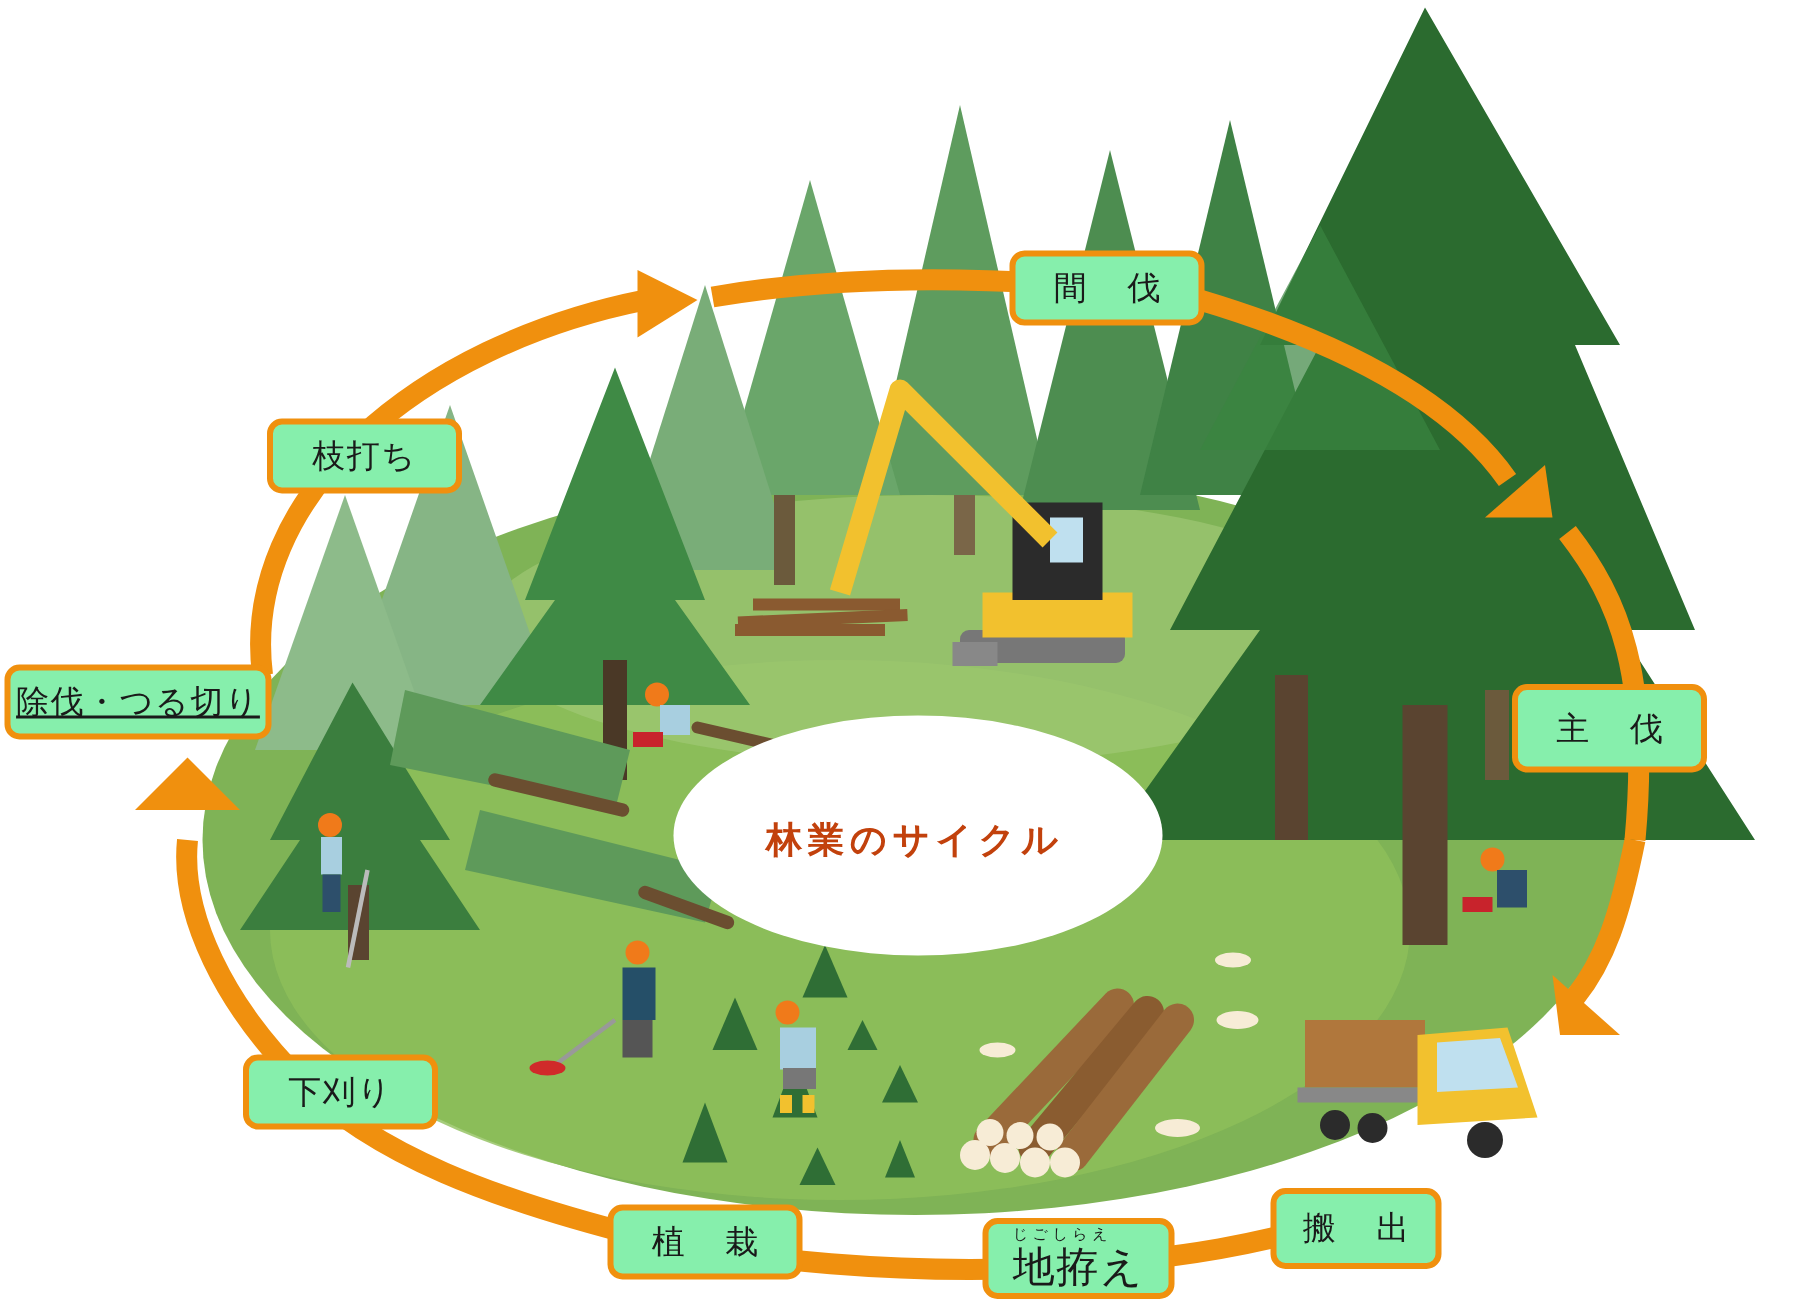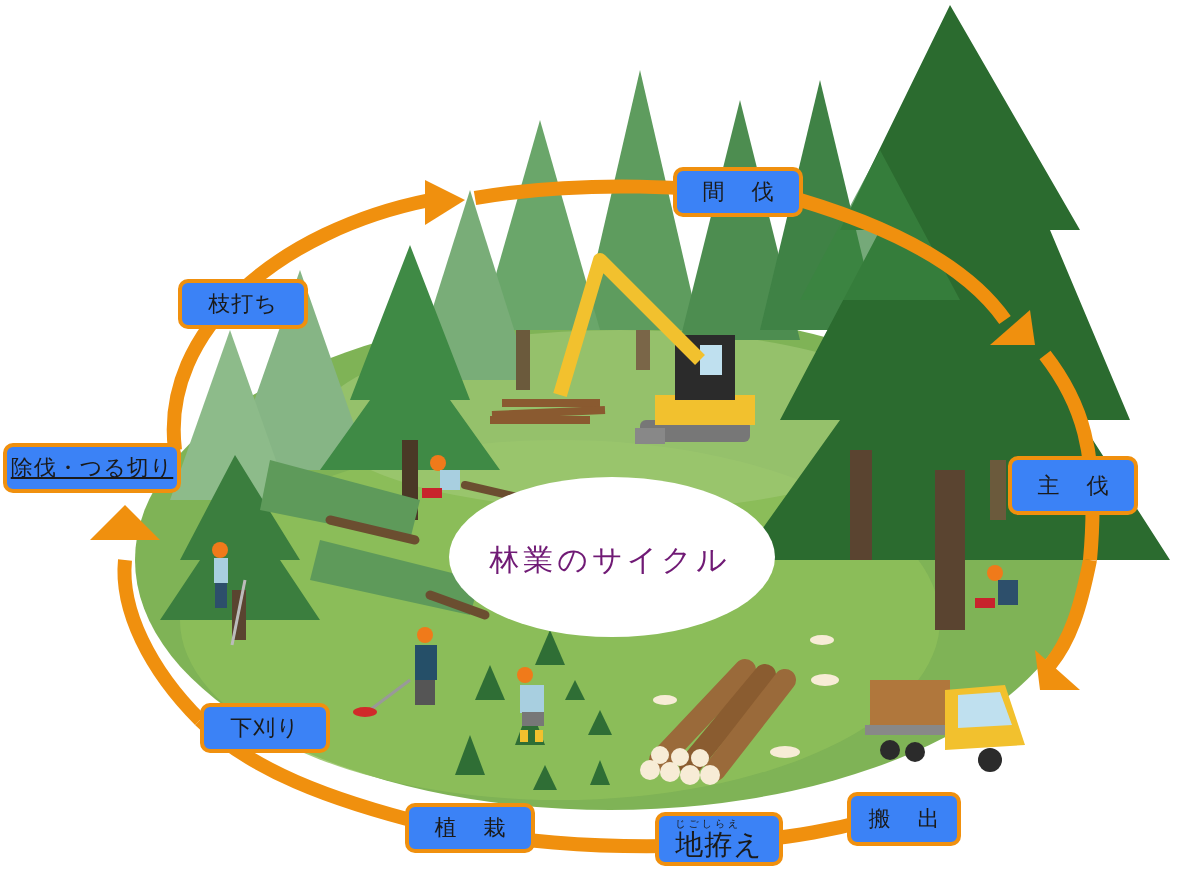--- a/index.html
+++ b/index.html
@@ -1,40 +1,40 @@
 <!DOCTYPE html>
 <html><head>
 <meta charset="utf-8">
 <style>
   html, body { margin: 0; padding: 0; background: #ffffff; }
   body { width: 1200px; height: 870px; position: relative; overflow: hidden;
          font-family: "DejaVu Sans", sans-serif; }
   #scene { position: absolute; left: 0; top: 0; width: 1200px; height: 870px; }
   .label {
     position: absolute;
-    background: #3b82f6;
+    background: #86efac;
     border: 4px solid #f0900e;
     border-radius: 10px;
     color: #1a1a1a;
     font-family: "DejaVu Sans", sans-serif;
     font-size: 22px;
     font-weight: normal;
     display: flex; align-items: center; justify-content: center;
     box-sizing: border-box;
     letter-spacing: 1px;
     white-space: nowrap;
   }
   .label.spaced { letter-spacing: 10px; padding-left: 10px; }
   .ruby-wrap { display: flex; flex-direction: column; align-items: flex-start; line-height: 1; }
   .ruby { font-size: 10px; letter-spacing: 3px; margin-bottom: 2px; color: #1a1a1a; }
   .ruby-base { font-size: 28px; font-weight: normal; letter-spacing: 1px; }
   #center-title {
     position: absolute; left: 460px; top: 530px; width: 300px; height: 60px;
     display: flex; align-items: center; justify-content: center;
-    color: #701a75; font-size: 30px; font-weight: normal; letter-spacing: 4px;
+    color: #c2410c; font-size: 24px; font-weight: bold; letter-spacing: 4px;
     font-family: "DejaVu Sans", sans-serif;
   }
 </style>
 </head>
 <body>
 
 <svg id="scene" viewBox="0 0 1200 870" xmlns="http://www.w3.org/2000/svg">
 
   <g>
     <ellipse cx="610" cy="560" rx="475" ry="250" fill="#7fb356"></ellipse>
@@ -197,17 +197,17 @@
 
 <div class="label" style="left:655px; top:812px; width:128px; height:54px;">
   <div class="ruby-wrap">
     <span class="ruby">じごしらえ</span>
     <span class="ruby-base">地拵え</span>
   </div>
 </div>
 
 <div class="label spaced" style="left:405px; top:803px; width:130px; height:50px;">植 栽</div>
 
-<div class="label" style="left:162px; top:703px; width:130px; height:50px;margin-left:38px;">下刈り</div>
+<div class="label" style="left:162px; top:703px; width:130px; height:50px;">下刈り</div>
 
 <div class="label" style="left:3px; top:443px; width:178px; height:50px;text-decoration:underline;">除伐・つる切り</div>
 
 <div class="label" style="left:178px; top:279px; width:130px; height:50px;">枝打ち</div>
 
 </body></html>

